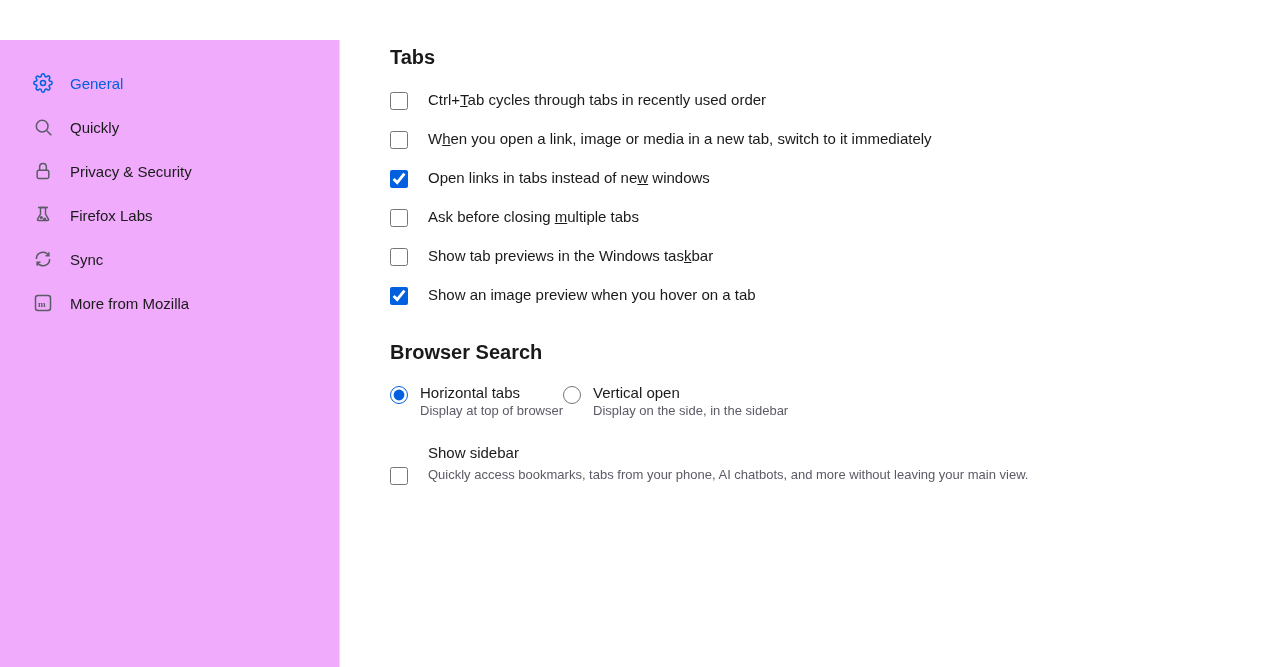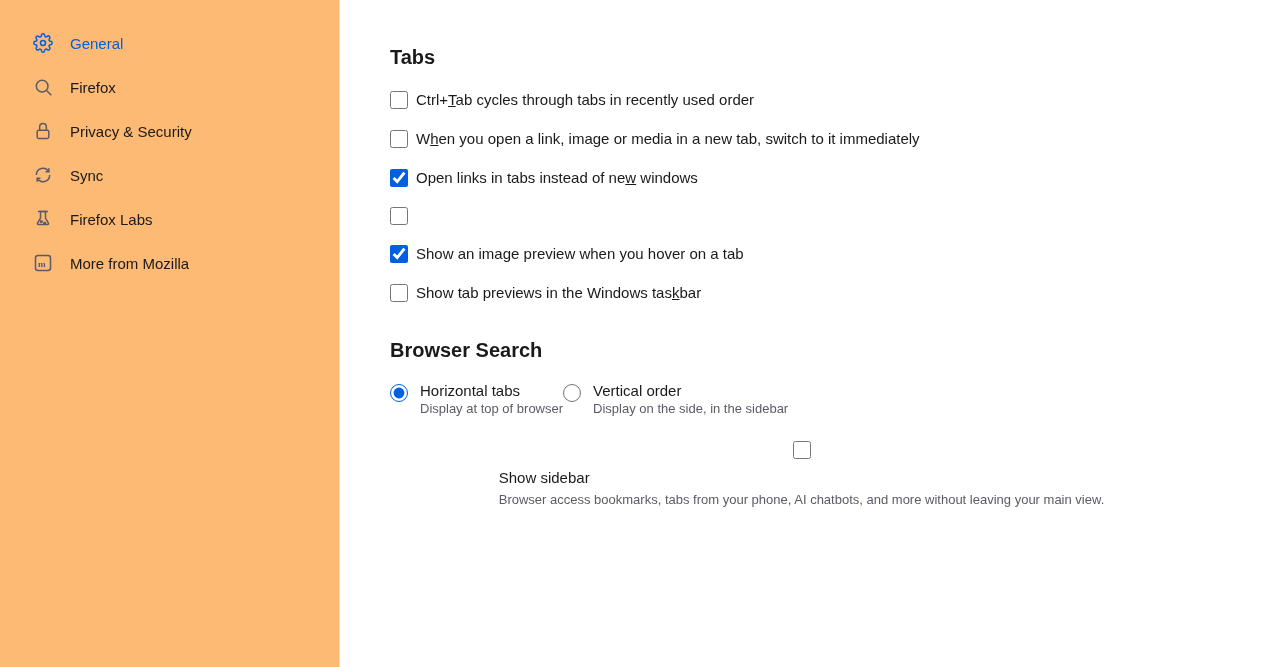--- a/index.html
+++ b/index.html
@@ -11,23 +11,24 @@
       display: flex;
       height: 667px;
       overflow: hidden;
     }
 
     
     .sidebar {
       width: 340px;
       min-width: 340px;
       padding: 20px 0;
-      background: #fdba74;
+      background: #f0abfc;
       border-right: 1px solid #e0e0e0;
       overflow-y: auto;
+      margin-top: 40px;
     }
     .sidebar-item {
       display: flex;
       align-items: center;
       gap: 16px;
       padding: 10px 24px;
       cursor: pointer;
       border-radius: 4px;
       margin: 2px 8px;
       color: #1a1a1a;
@@ -64,22 +65,22 @@
     .section-title {
       font-size: 20px;
       font-weight: 600;
       color: #1a1a1a;
       margin-bottom: 20px;
     }
 
     
     .checkbox-row {
       display: flex;
-      align-items: center;
-      gap: 8px;
+      align-items: flex-end;
+      gap: 20px;
       margin-bottom: 18px;
     }
     .checkbox-row input[type="checkbox"] {
       width: 18px;
       height: 18px;
       margin-top: 1px;
       flex-shrink: 0;
       accent-color: #0060df;
       cursor: pointer;
     }
@@ -160,60 +161,60 @@
   </div>
 
 
   <div class="sidebar-item">
     <span class="icon">
       <svg width="20" height="20" viewBox="0 0 24 24" stroke-width="1.8" stroke="#5b5b66" fill="none" xmlns="http://www.w3.org/2000/svg">
         <circle cx="11" cy="11" r="7"></circle>
         <line x1="16.5" y1="16.5" x2="22" y2="22"></line>
       </svg>
     </span>
-    <span>Firefox</span>
+    <span>Quickly</span>
   </div>
 
   <div class="sidebar-item">
     <span class="icon">
       <svg width="20" height="20" viewBox="0 0 24 24" stroke-width="1.8" stroke="#5b5b66" fill="none" xmlns="http://www.w3.org/2000/svg">
         <rect x="5" y="11" width="14" height="10" rx="2"></rect>
         <path d="M8 11V7a4 4 0 0 1 8 0v4"></path>
       </svg>
     </span>
     <span>Privacy &amp; Security</span>
+  </div>
+
+  <div class="sidebar-item">
+    <span class="icon">
+      <svg width="20" height="20" viewBox="0 0 24 24" stroke-width="1.8" stroke="#5b5b66" fill="none" xmlns="http://www.w3.org/2000/svg">
+        <path d="M9 3h6v8l3.5 6a1 1 0 0 1-.87 1.5H6.37a1 1 0 0 1-.87-1.5L9 11V3z"></path>
+        <line x1="6" y1="3" x2="18" y2="3"></line>
+        <circle cx="10" cy="15" r="1" fill="#5b5b66"></circle>
+        <circle cx="14" cy="17" r="1" fill="#5b5b66"></circle>
+      </svg>
+    </span>
+    <span>Firefox Labs</span>
   </div>
 
   <div class="sidebar-item">
     <span class="icon">
       <svg width="20" height="20" viewBox="0 0 24 24" stroke-width="1.8" stroke="#5b5b66" fill="none" xmlns="http://www.w3.org/2000/svg">
         <path d="M4 12a8 8 0 0 1 14.93-4"></path>
         <path d="M20 12a8 8 0 0 1-14.93 4"></path>
         <polyline points="19 4 19 8 15 8"></polyline>
         <polyline points="5 20 5 16 9 16"></polyline>
       </svg>
     </span>
     <span>Sync</span>
   </div>
 
   <div class="sidebar-item">
     <span class="icon">
       <svg width="20" height="20" viewBox="0 0 24 24" stroke-width="1.8" stroke="#5b5b66" fill="none" xmlns="http://www.w3.org/2000/svg">
-        <path d="M9 3h6v8l3.5 6a1 1 0 0 1-.87 1.5H6.37a1 1 0 0 1-.87-1.5L9 11V3z"></path>
-        <line x1="6" y1="3" x2="18" y2="3"></line>
-        <circle cx="10" cy="15" r="1" fill="#5b5b66"></circle>
-        <circle cx="14" cy="17" r="1" fill="#5b5b66"></circle>
-      </svg>
-    </span>
-    <span>Firefox Labs</span>
-  </div>
-
-  <div class="sidebar-item">
-    <span class="icon">
-      <svg width="20" height="20" viewBox="0 0 24 24" stroke-width="1.8" stroke="#5b5b66" fill="none" xmlns="http://www.w3.org/2000/svg">
         <rect x="3" y="3" width="18" height="18" rx="3"></rect>
         <text x="6" y="17" font-size="11" fill="#5b5b66" font-weight="bold" stroke="none" font-family="serif">m</text>
       </svg>
     </span>
     <span>More from Mozilla</span>
   </div>
 
 </nav>
 
 <main class="main">
@@ -237,63 +238,66 @@
 
     <div class="checkbox-row">
       <input type="checkbox" id="open-links-tabs" checked="" style="">
       <label class="checkbox-label" for="open-links-tabs">
         Open links in tabs instead of ne<u>w</u> windows
       </label>
     </div>
 
     <div class="checkbox-row">
       <input type="checkbox" id="ask-before-closing" style="">
+      <label class="checkbox-label" for="ask-before-closing">
+        Ask before closing <u>m</u>ultiple tabs
+      </label>
+    </div>
+
+    <div class="checkbox-row">
+      <input type="checkbox" id="tab-previews-taskbar" style="">
+      <label class="checkbox-label" for="tab-previews-taskbar">
+        Show tab previews in the Windows tas<u>k</u>bar
+      </label>
     </div>
 
     <div class="checkbox-row">
       <input type="checkbox" id="image-preview-hover" checked="" style="">
       <label class="checkbox-label" for="image-preview-hover">
         Show an image preview when you hover on a tab
-      </label>
-    </div>
-
-    <div class="checkbox-row">
-      <input type="checkbox" id="tab-previews-taskbar" style="">
-      <label class="checkbox-label" for="tab-previews-taskbar">
-        Show tab previews in the Windows tas<u>k</u>bar
       </label>
     </div>
   </div>
 
   <div>
     <h2 class="section-title">Browser Search</h2>
 
     <div class="radio-group">
 
       <div class="radio-row">
         <input type="radio" id="horizontal-tabs" name="browser-layout" checked="" style="">
         <div class="radio-content">
           <label class="radio-label" for="horizontal-tabs">Horizontal tabs</label>
           <span class="radio-desc">Display at top of browser</span>
         </div>
       </div>
 
       <div class="radio-row">
         <input type="radio" id="vertical-tabs" name="browser-layout" style="">
         <div class="radio-content">
-          <label class="radio-label" for="vertical-tabs">Vertical order</label>
+          <label class="radio-label" for="vertical-tabs">Vertical open</label>
           <span class="radio-desc">Display on the side, in the sidebar</span>
         </div>
       </div>
 
     </div>
 
-    <div class="checkbox-row" style="margin-top: 10px; flex-direction: column;">
+    <div class="checkbox-row" style="margin-top: 10px;">
       <input type="checkbox" id="show-sidebar" style="">
       <div class="checkbox-with-desc">
         <label class="checkbox-label" for="show-sidebar">Show sidebar</label>
-        <span class="sidebar-desc">Browser access bookmarks, tabs from your phone, AI chatbots, and more without leaving your main view.</span>
+        <span class="sidebar-desc">Quickly access bookmarks, tabs from your phone, AI chatbots, and more without leaving your main view.</span>
       </div>
     </div>
 
   </div>
 
 </main>
 
 </body></html>

